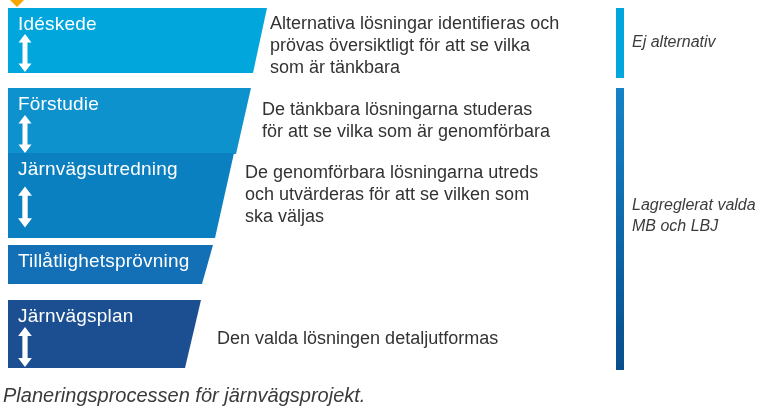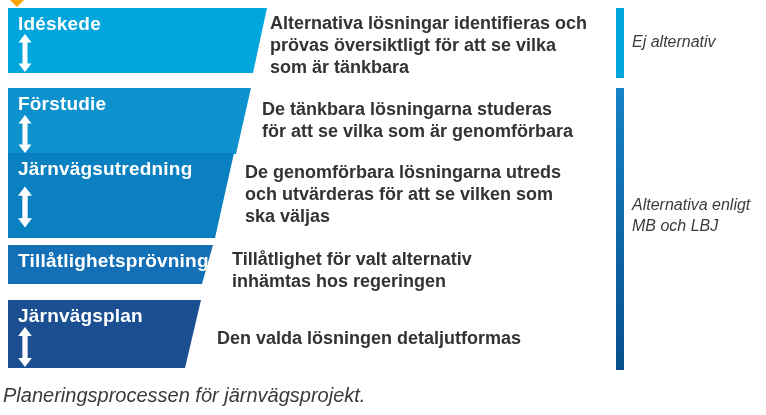--- a/index.html
+++ b/index.html
@@ -9,36 +9,36 @@
   }
   
   .start-arrow{
     position:absolute;left:10px;top:0;width:0;height:0;
     border-left:7px solid transparent;border-right:7px solid transparent;
     border-top:7px solid #F7A600;
   }
   
   .stage-box{position:absolute;left:8px;}
   .stage-box .stage-label{
-    position:absolute;left:10px;top:5px;color:#ffffff;font-weight:bold;
+    position:absolute;left:10px;top:5px;color:#ffffff;font-weight:normal;
     font-size:19px;letter-spacing:0.2px;white-space:nowrap;
   }
   .stage-box svg{position:absolute;left:10px;}
   .box1{top:8px;height:65px;width:259px;clip-path:polygon(0 0,259px 0,245px 100%,0 100%);}
   .box2{top:80px;height:66px;width:243px;clip-path:polygon(0 0,243px 0,228px 100%,0 100%);}
   .box3{top:153px;height:85px;width:226px;clip-path:polygon(0 0,226px 0,207px 100%,0 100%);}
   .box4{top:245px;height:39px;width:205px;clip-path:polygon(0 0,205px 0,194px 100%,0 100%);}
   .box5{top:300px;height:68px;width:193px;clip-path:polygon(0 0,193px 0,177px 100%,0 100%);}
   .arrow1{top:26px;height:38px;width:14px;}
   .arrow2{top:27px;height:38px;width:14px;}
   .arrow3{top:32px;height:44px;width:14px;}
   .arrow5{top:27px;height:40px;width:14px;}
   
   .desc{
-    position:absolute;color:#333333;font-weight:bold;font-size:18px;line-height:22px;
+    position:absolute;color:#333333;font-weight:normal;font-size:18px;line-height:22px;
     white-space:pre-line;
   }
   .desc1{left:270px;top:12px;}
   .desc2{left:262px;top:98px;}
   .desc3{left:245px;top:161px;}
   .desc4{left:232px;top:248px;}
   .desc5{left:217px;top:327px;}
   
   .legend-bar{position:absolute;left:616px;width:8px;}
   .bar-top{top:8px;height:70px;}
@@ -86,33 +86,31 @@
       <polygon fill="#FFFFFF" points="6.5,0 13,8.5 9,8.5 9,29.5 13,29.5 6.5,38 0,29.5 4,29.5 4,8.5 0,8.5"></polygon>
     </svg>
   </div>
   <div class="desc desc3">De genomförbara lösningarna utreds
 och utvärderas för att se vilken som
 ska väljas</div>
 
   <div class="stage-box box4" style="background-color: rgb(20, 112, 182);">
     <span class="stage-label">Tillåtlighetsprövning</span>
   </div>
-  <div class="desc desc4">Tillåtlighet för valt alternativ
-inhämtas hos regeringen</div>
 
   <div class="stage-box box5" style="background-color: rgb(27, 79, 146);">
     <span class="stage-label">Järnvägsplan</span>
     <svg class="arrow5" viewBox="0 0 13 38">
       <polygon fill="#FFFFFF" points="6.5,0 13,8.5 9,8.5 9,29.5 13,29.5 6.5,38 0,29.5 4,29.5 4,8.5 0,8.5"></polygon>
     </svg>
   </div>
   <div class="desc desc5">Den valda lösningen detaljutformas</div>
 
   <div class="legend-bar bar-top" style="background-color: rgb(0, 166, 220);"></div>
   <div class="legend-label legend-label-top">Ej alternativ</div>
 
   <div class="legend-bar bar-bottom"></div>
-  <div class="legend-label legend-label-bottom">Alternativa enligt
+  <div class="legend-label legend-label-bottom">Lagreglerat valda
 MB och LBJ</div>
 
   <div class="caption">Planeringsprocessen för järnvägsprojekt.</div>
 
 </div>
 
 </body></html>

